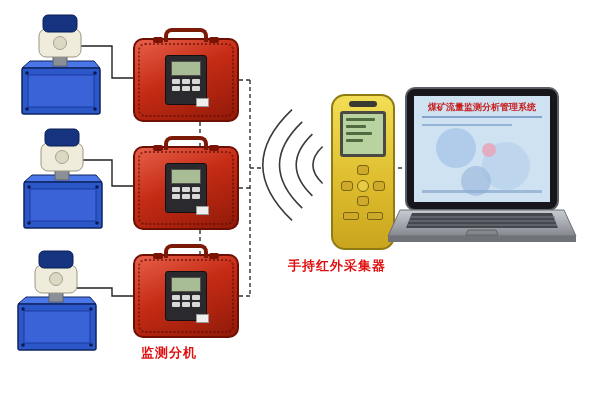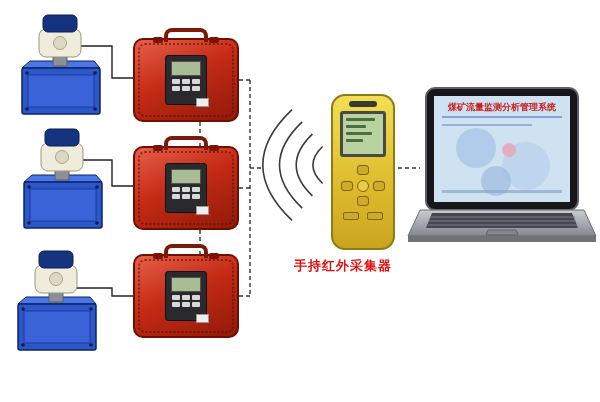--- a/index.html
+++ b/index.html
@@ -38,26 +38,26 @@
   .lcd-line { height: 3px; background: #4e6b42; margin-bottom: 4px; border-radius: 1px; }
   .lcd-line.w1 { width: 85%; } .lcd-line.w2 { width: 60%; } .lcd-line.w3 { width: 75%; } .lcd-line.w4 { width: 50%; }
   .hh-keys { position: relative; width: 44px; height: 42px; margin: 8px auto 2px; }
   .hk { position: absolute; width: 12px; height: 10px; background: #cfa92a; border: 1px solid #7a6510; border-radius: 3px; }
   .hk.center { left: 16px; top: 15px; width: 12px; height: 12px; border-radius: 50%; background: #e8cc48; }
   .hk.up { left: 16px; top: 0; } .hk.down { left: 16px; top: 31px; }
   .hk.left { left: 0; top: 16px; } .hk.right { left: 32px; top: 16px; }
   .hh-row { display: flex; justify-content: center; gap: 8px; margin-top: 5px; }
   .hb { width: 16px; height: 8px; background: #cfa92a; border: 1px solid #7a6510; border-radius: 2px; }
 
-  .laptop { position: absolute; left: 406px; top: 86px; z-index: 2; text-align: center; }
+  .laptop { position: absolute; left: 386px; top: 86px; z-index: 2; text-align: center; }
 
   .dlabel { position: absolute; z-index: 3; color: #e01010; font-weight: bold; font-size: 13px; letter-spacing: 1px; }
   .lbl-sensor   { left: 12px;  top: 366px; }
   .lbl-monitor  { left: 141px; top: 344px; }
-  .lbl-handheld { left: 294px; top: 257px; text-align: center; }
+  .lbl-handheld { left: 288px; top: 257px; text-align: center; }
 </style>
 </head>
 <body>
 
 <div class="canvas">
 
   <svg class="wires" width="600" height="402">
     <g class="solid">
       <path d="M76 46 H112 V78 H134"></path>
       <path d="M78 160 H112 V186 H134"></path>
@@ -226,15 +226,16 @@
       <rect x="36" y="104" width="120" height="3" fill="#88a8cc" opacity="0.7"></rect>
       <text x="96" y="24" text-anchor="middle" font-size="9" font-weight="bold" fill="#c81e1e">煤矿流量监测分析管理系统</text>
       <polygon points="14,124 178,124 190,150 2,150" fill="url(#gBase)" stroke="#6a6d73"></polygon>
       <polygon points="26,127 166,127 172,142 20,142" fill="#45484e"></polygon>
       <path d="M24 131 H169 M23 135 H170 M22 139 H171" stroke="#787c84" stroke-width="1" fill="none"></path>
       <polygon points="82,144 110,144 112,149 80,149" fill="#85888e" stroke="#5e6167"></polygon>
       <rect x="2" y="150" width="188" height="6" fill="#6f7277"></rect>
     </svg>
   </div>
 
+  <div class="dlabel lbl-monitor">监测分机</div>
   <div class="dlabel lbl-handheld">手持红外采集器</div>
 
 </div>
 
 </body></html>

